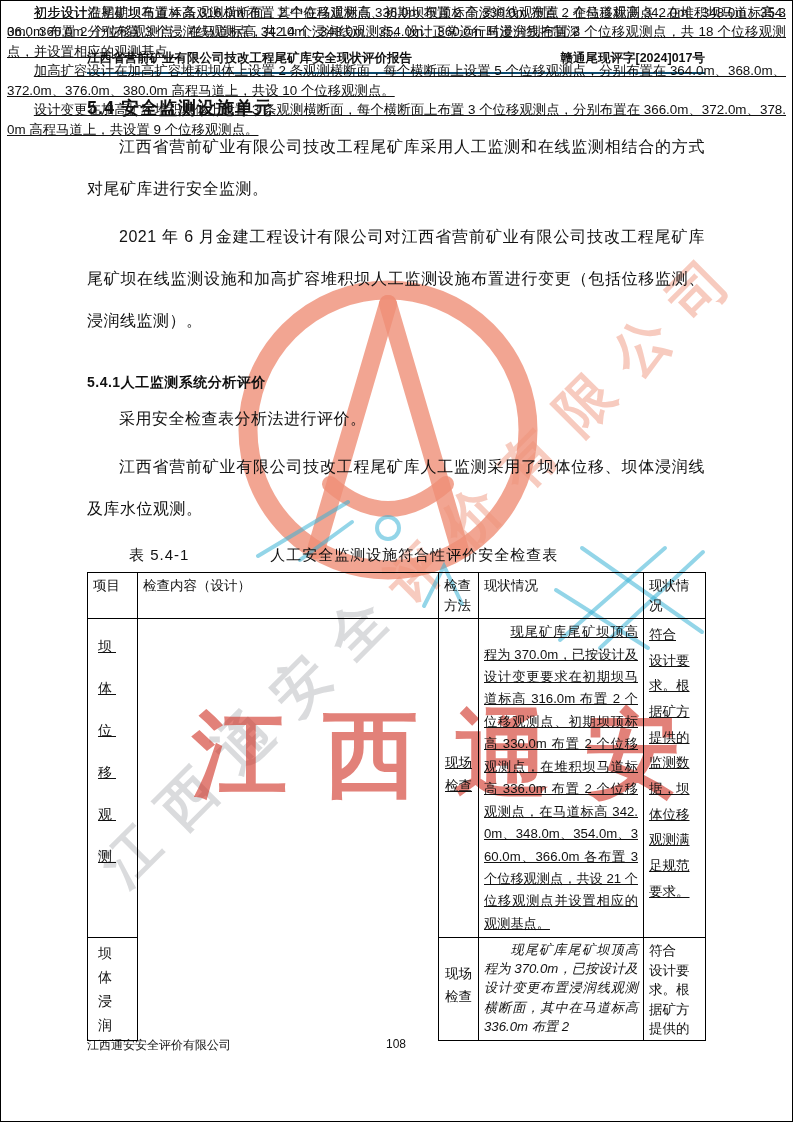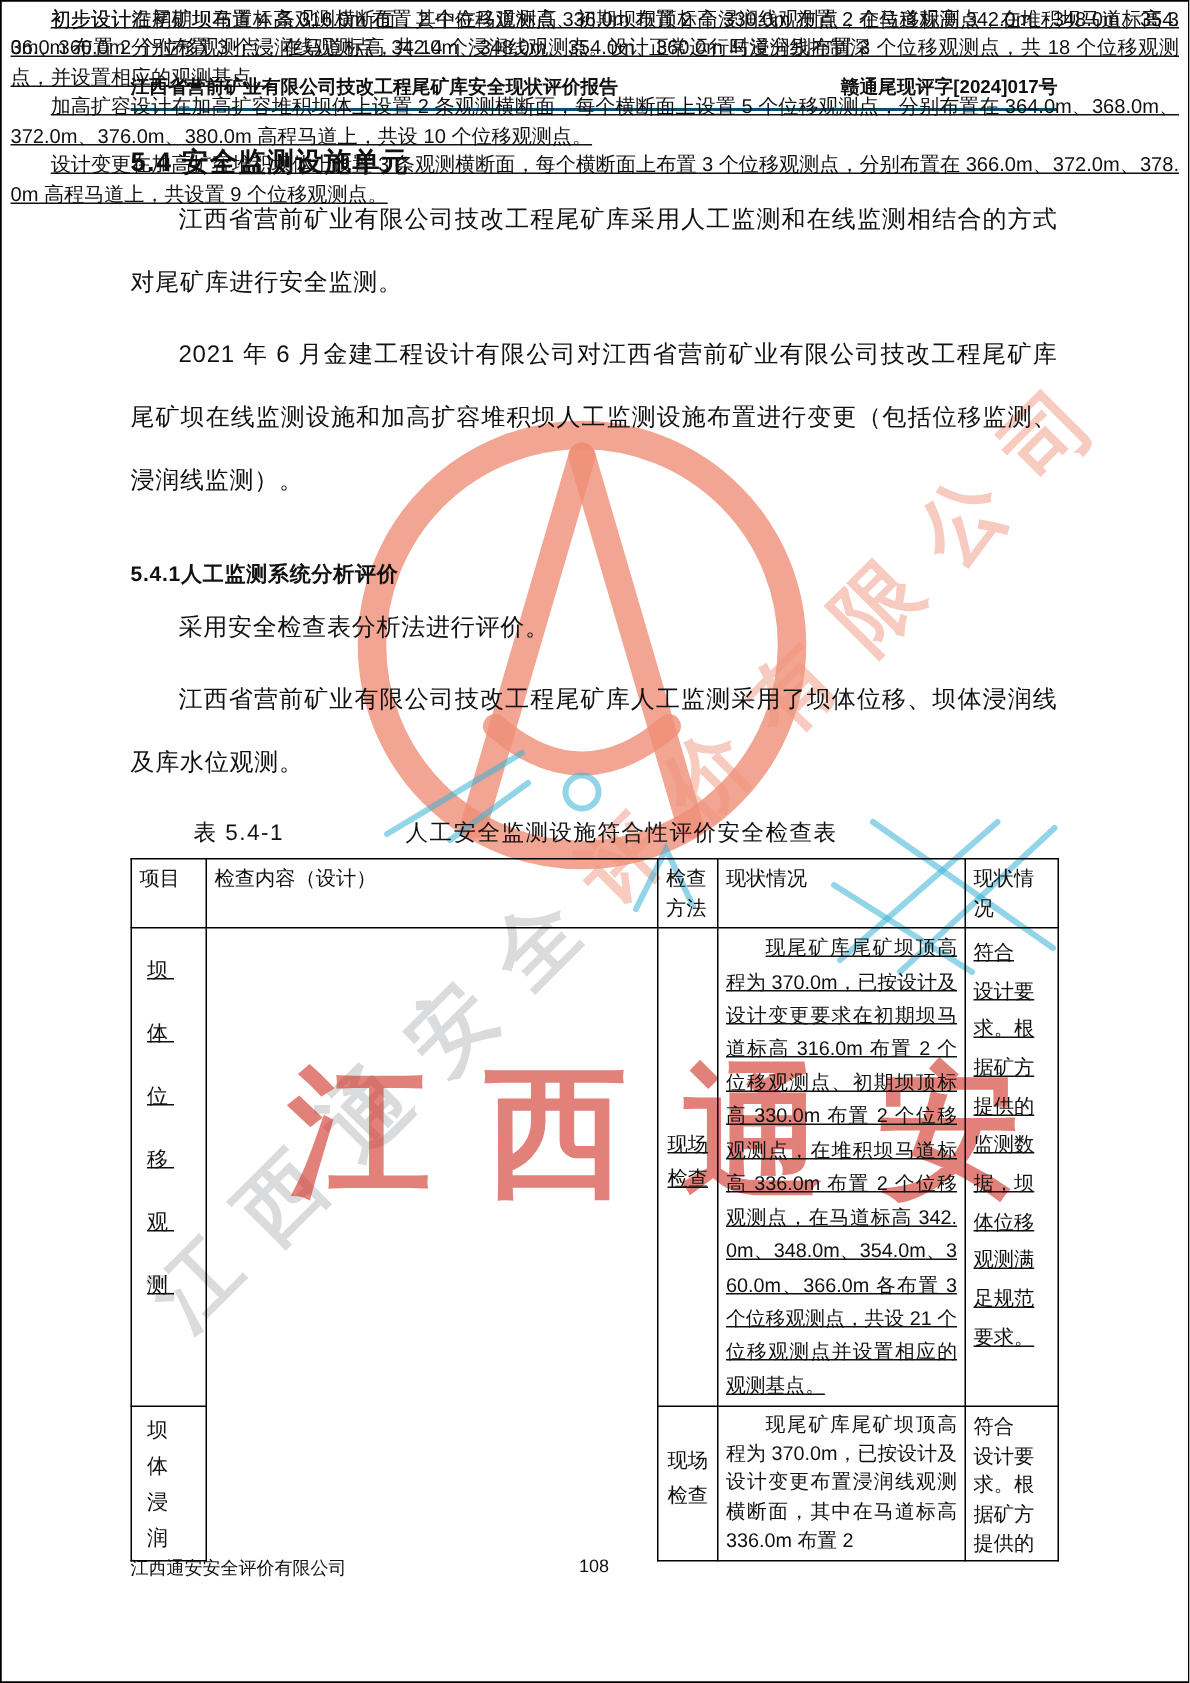--- a/index.html
+++ b/index.html
@@ -50,21 +50,21 @@
   tr.r2 td.item .cw{line-height:1.72;padding-top:3px;}
   td.content{font-size:13.4px;}
   td.content .cw{padding:2px 6px;}
   p.tp{margin:0;text-indent:2em;text-align:justify;line-height:1.45;word-break:break-all;}
   tr.r2 p.tp{line-height:1.42;}
   td.method{font-size:13.5px;}
   td.method .cw{display:flex;align-items:center;justify-content:center;text-align:center;line-height:1.7;padding:0 5px;}
   td.status{font-size:13.2px;}
   td.status .cw{padding:2px 5px;}
   p.sp{margin:0;text-indent:2em;text-align:justify;line-height:1.7;word-break:break-all;}
-  tr.r2 p.sp{line-height:1.45;}
+  tr.r2 p.sp{line-height:1.45;font-style:italic;}
   td.result{font-size:13.5px;}
   td.result .cw{padding:3px 5px;line-height:1.9;white-space:pre-line;word-break:break-all;}
   tr.r2 td.result .cw{line-height:1.45;}
   
   .pg-footer{position:absolute;left:87px;right:88px;top:1037px;font-size:12px;}
   .pg-footer .pageno{position:absolute;left:50%;transform:translateX(-50%);}
 </style>
 </head>
 <body>
 

